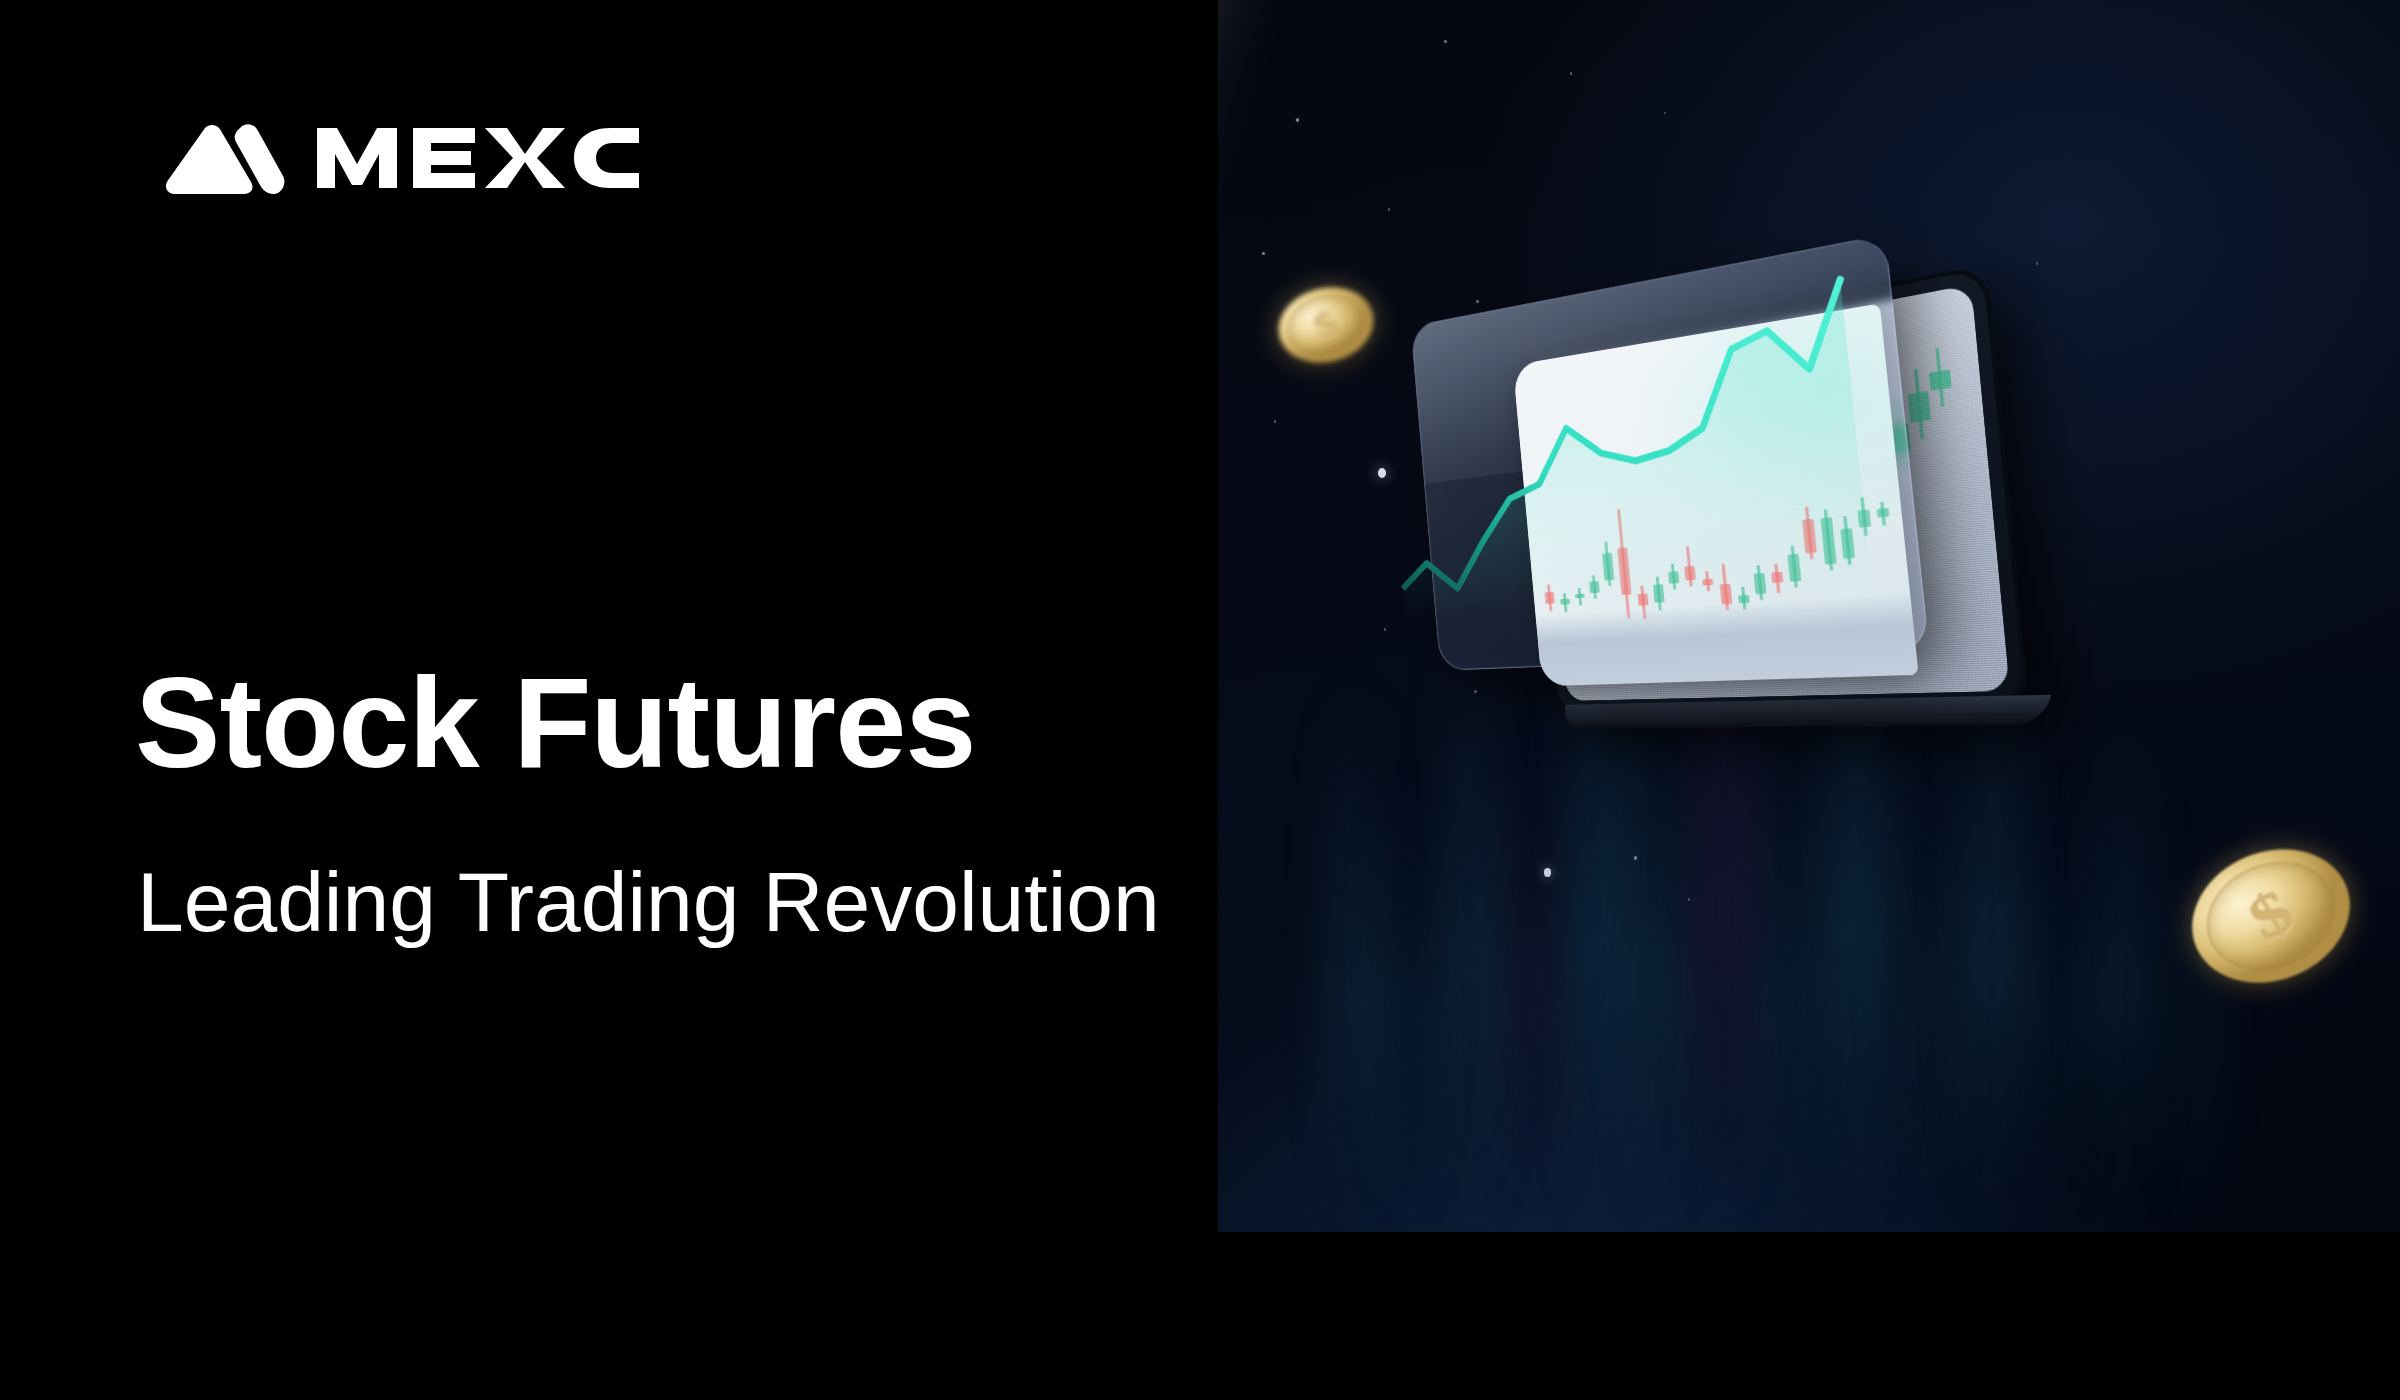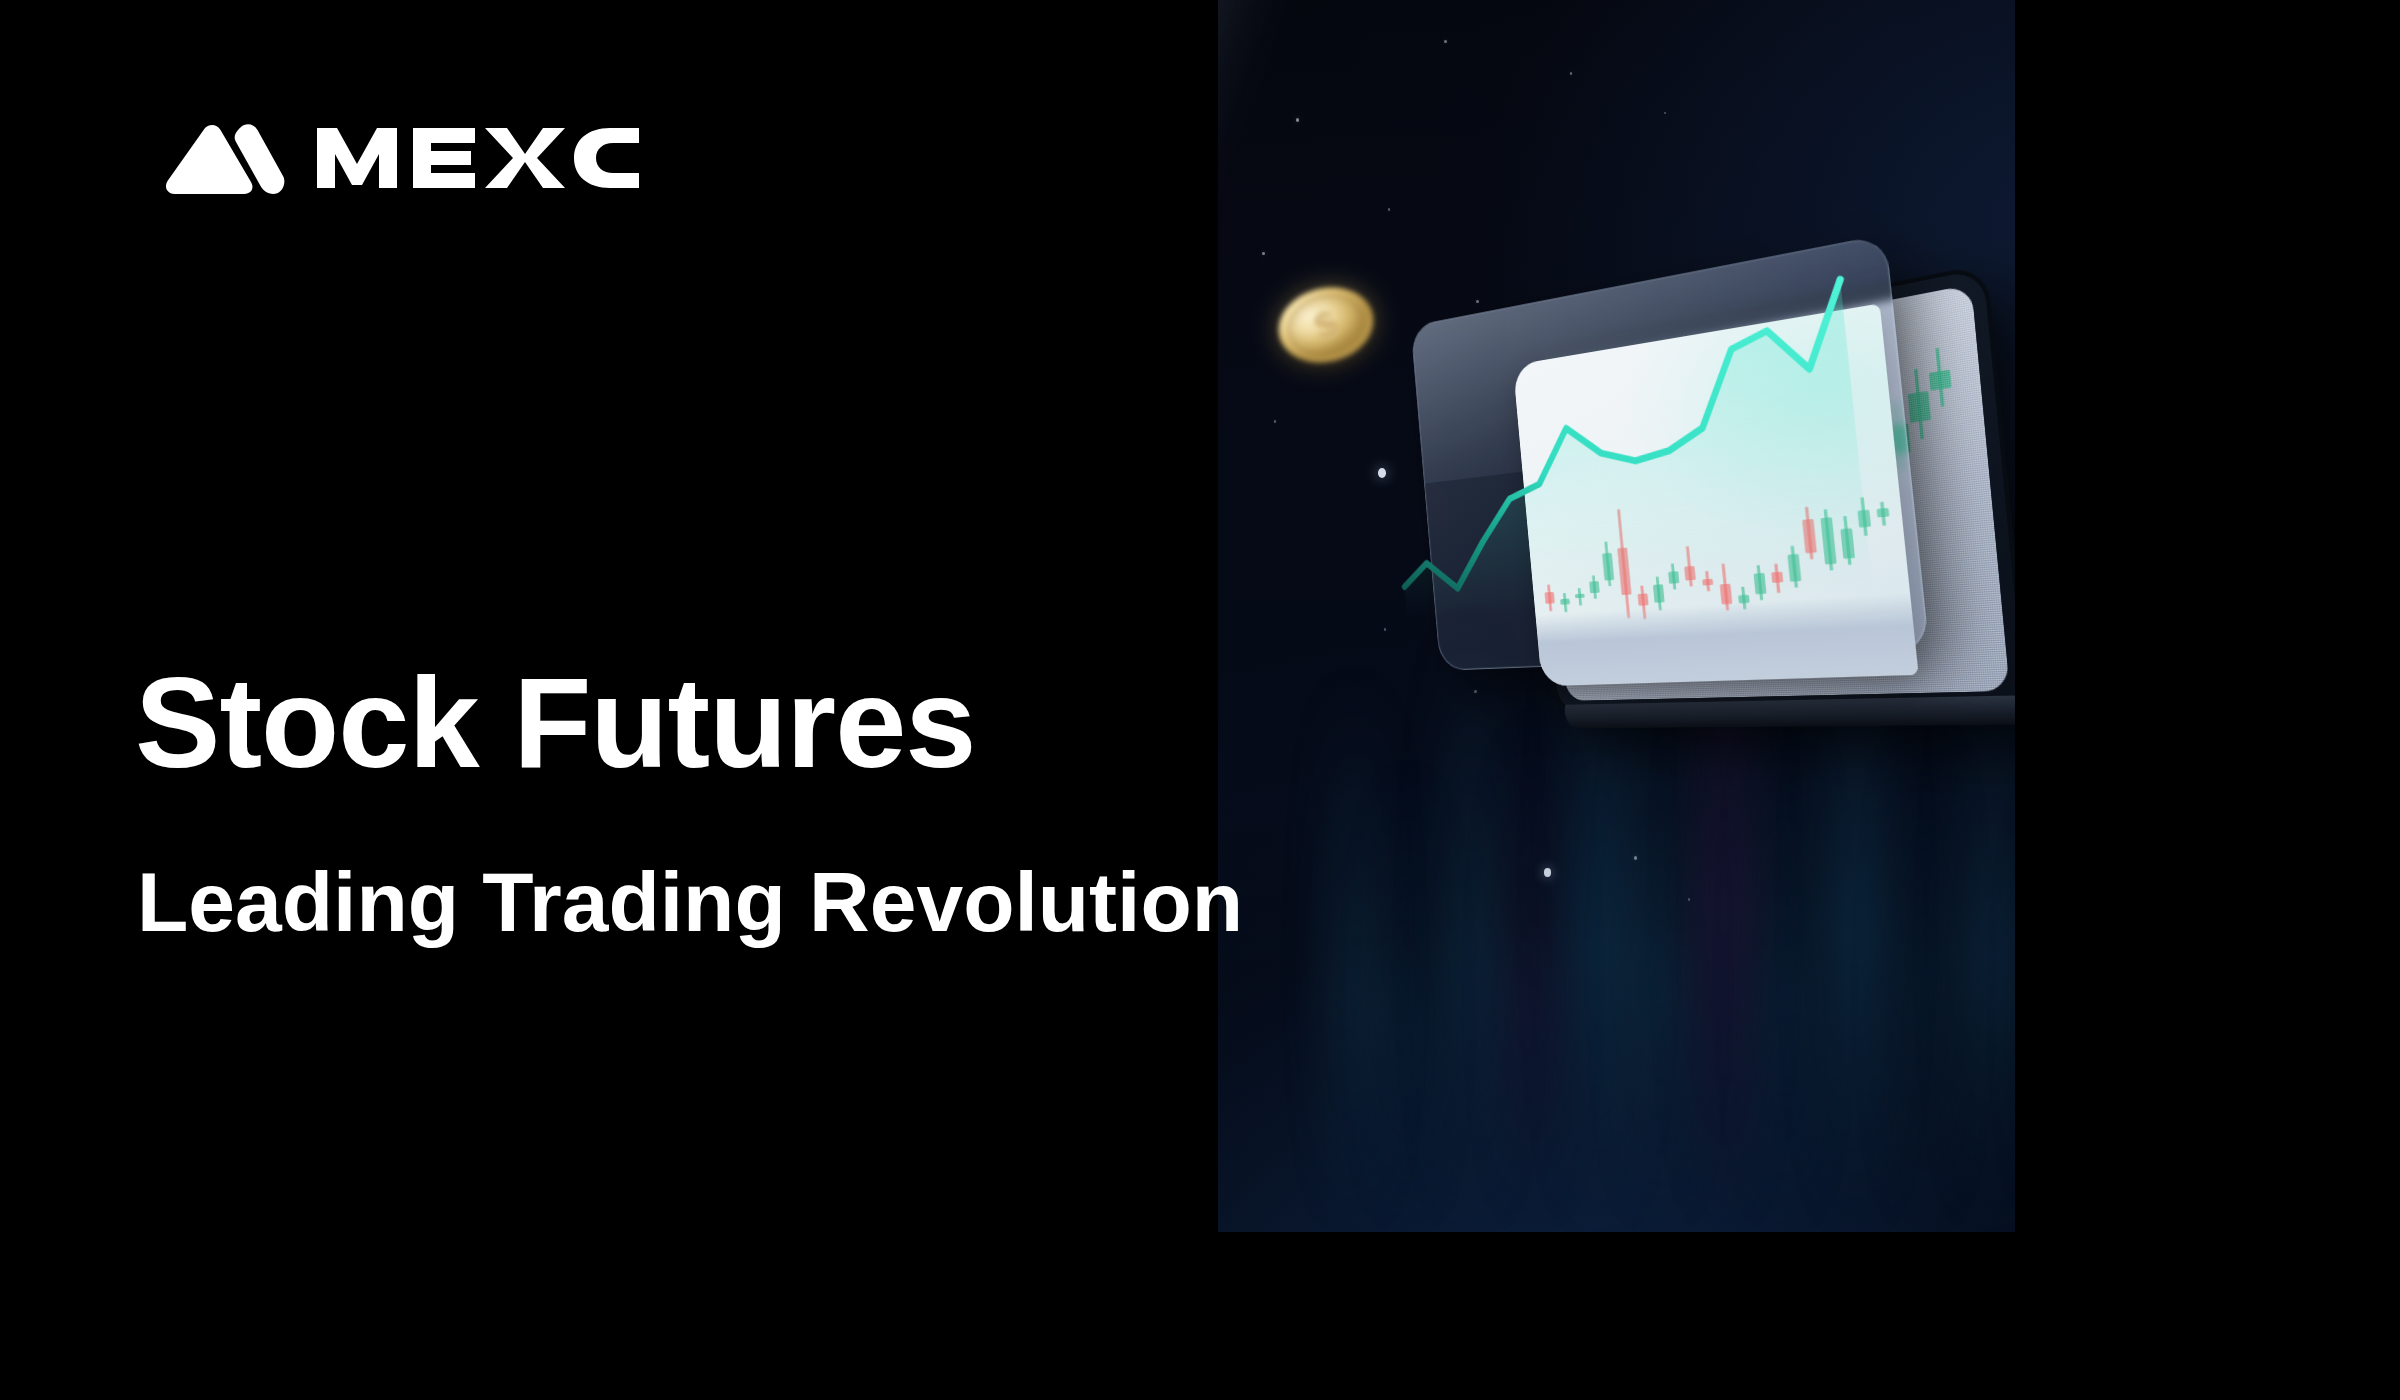--- a/index.html
+++ b/index.html
@@ -1,18 +1,18 @@
 <!DOCTYPE html>
 <html><head>
 <meta charset="utf-8">
 <style>
   html,body{margin:0;padding:0;background:#000;}
   body{width:2400px;height:1400px;overflow:hidden;font-family:"Liberation Sans","DejaVu Sans",sans-serif;}
 
-  .banner{position:relative;width:2015px;height:1400px;background:#000000;overflow:hidden;}
+  .banner{position:relative;width:2400px;height:1400px;background:#000000;overflow:hidden;}
 
   
   .visual{
     position:absolute; left:1218px; top:0; width:1182px; height:1232px;
     background:
       radial-gradient(120% 90% at 30% 115%, rgba(18,46,86,0.85) 0%, rgba(8,20,40,0.35) 45%, rgba(0,0,0,0) 72%),
       radial-gradient(90% 70% at 72% 18%, rgba(16,32,62,0.75) 0%, rgba(4,10,22,0.2) 55%, rgba(0,0,0,0) 80%),
       linear-gradient(180deg,#05070f 0%, #060a16 35%, #050a18 65%, #01030a 100%);
     overflow:hidden;
   }
@@ -125,21 +125,21 @@
   .logo{position:absolute;left:163px;top:122px;display:flex;align-items:center;gap:26px;}
   .logo-mark{width:124px;height:72px;}
   .logo-word{height:64px;}
   .headline{
     position:absolute; left:135px; top:570px; width:1200px;
     color:#ffffff; font-size:128px; font-weight:bold; letter-spacing:-1px; line-height:1.04;
     white-space:nowrap;
   }
   .subhead{
     position:absolute; left:137px; top:772px; width:1300px;
-    color:#ffffff; font-size:84px; font-weight:700; letter-spacing:0px; line-height:1.1;
+    color:#ffffff; font-size:84px; font-weight:400; letter-spacing:0px; line-height:1.1;
     white-space:nowrap;
   }
 </style>
 </head>
 <body>
 
 <div class="banner">
 
   <div class="visual">
 

